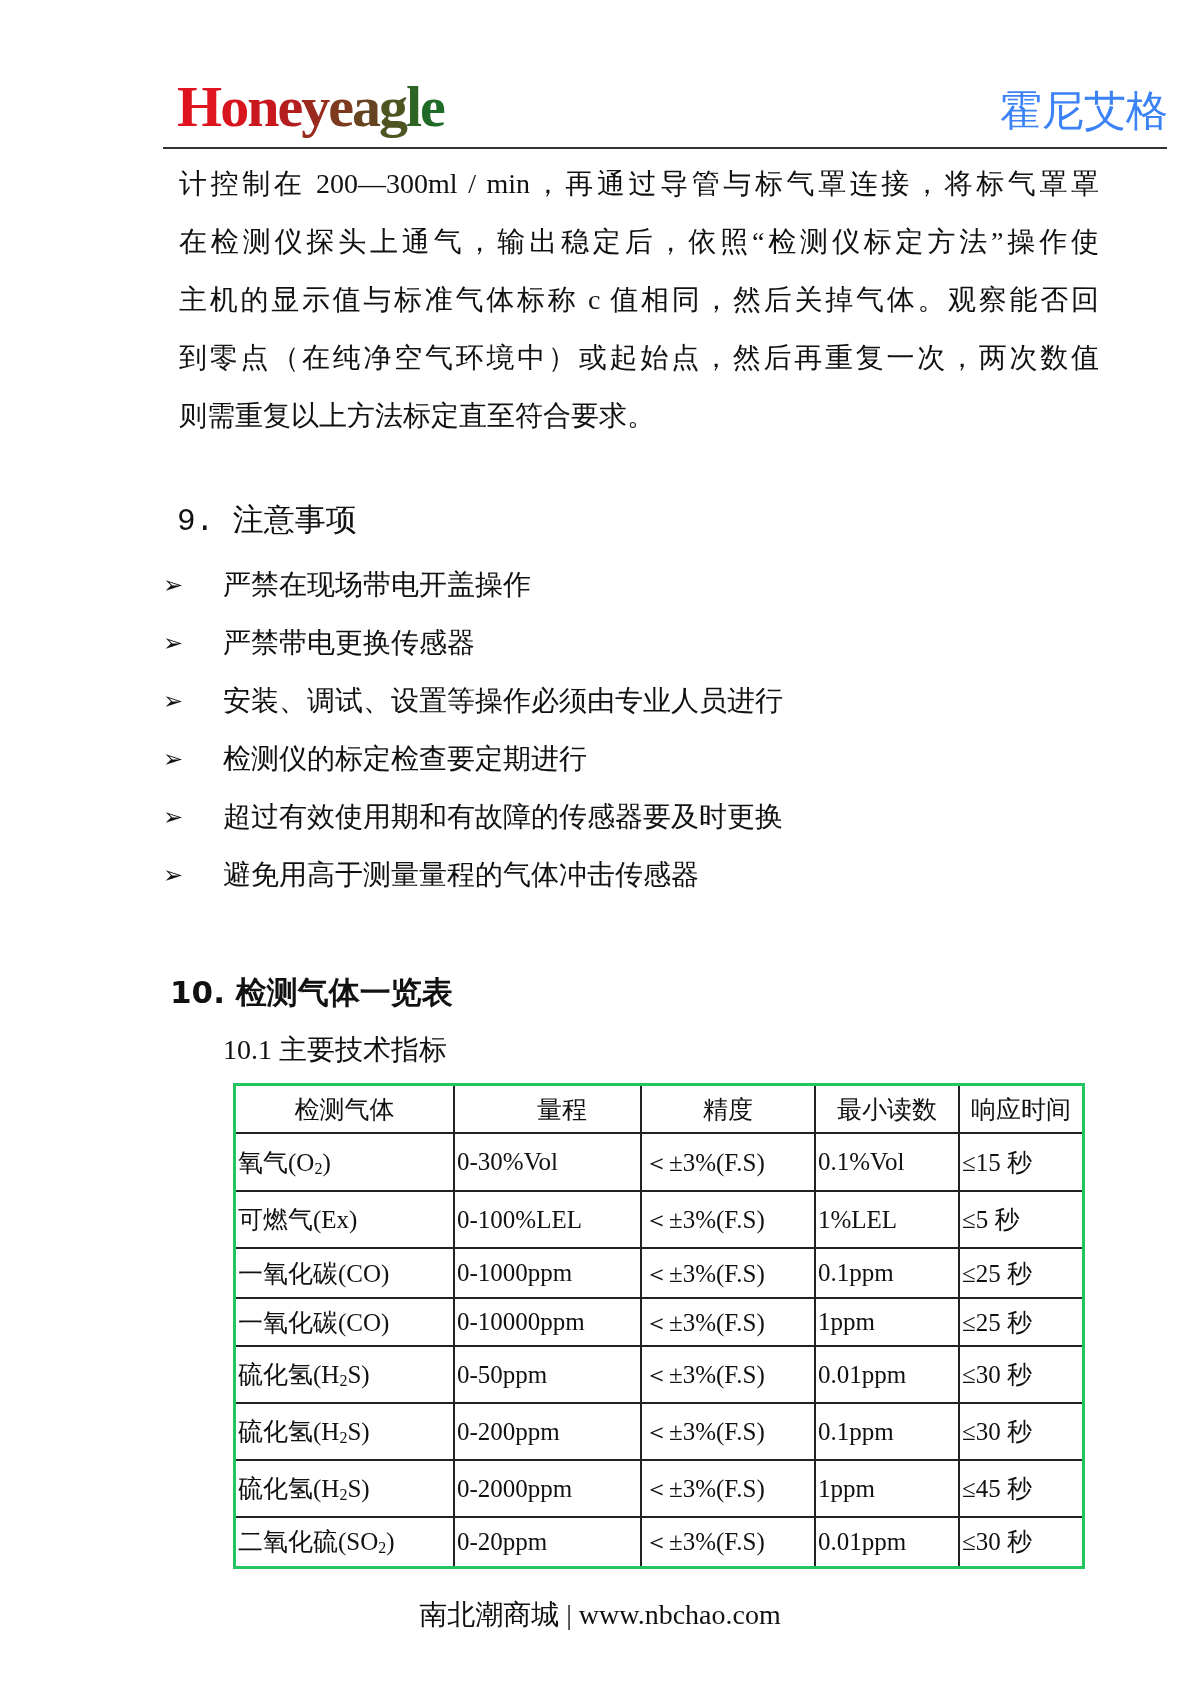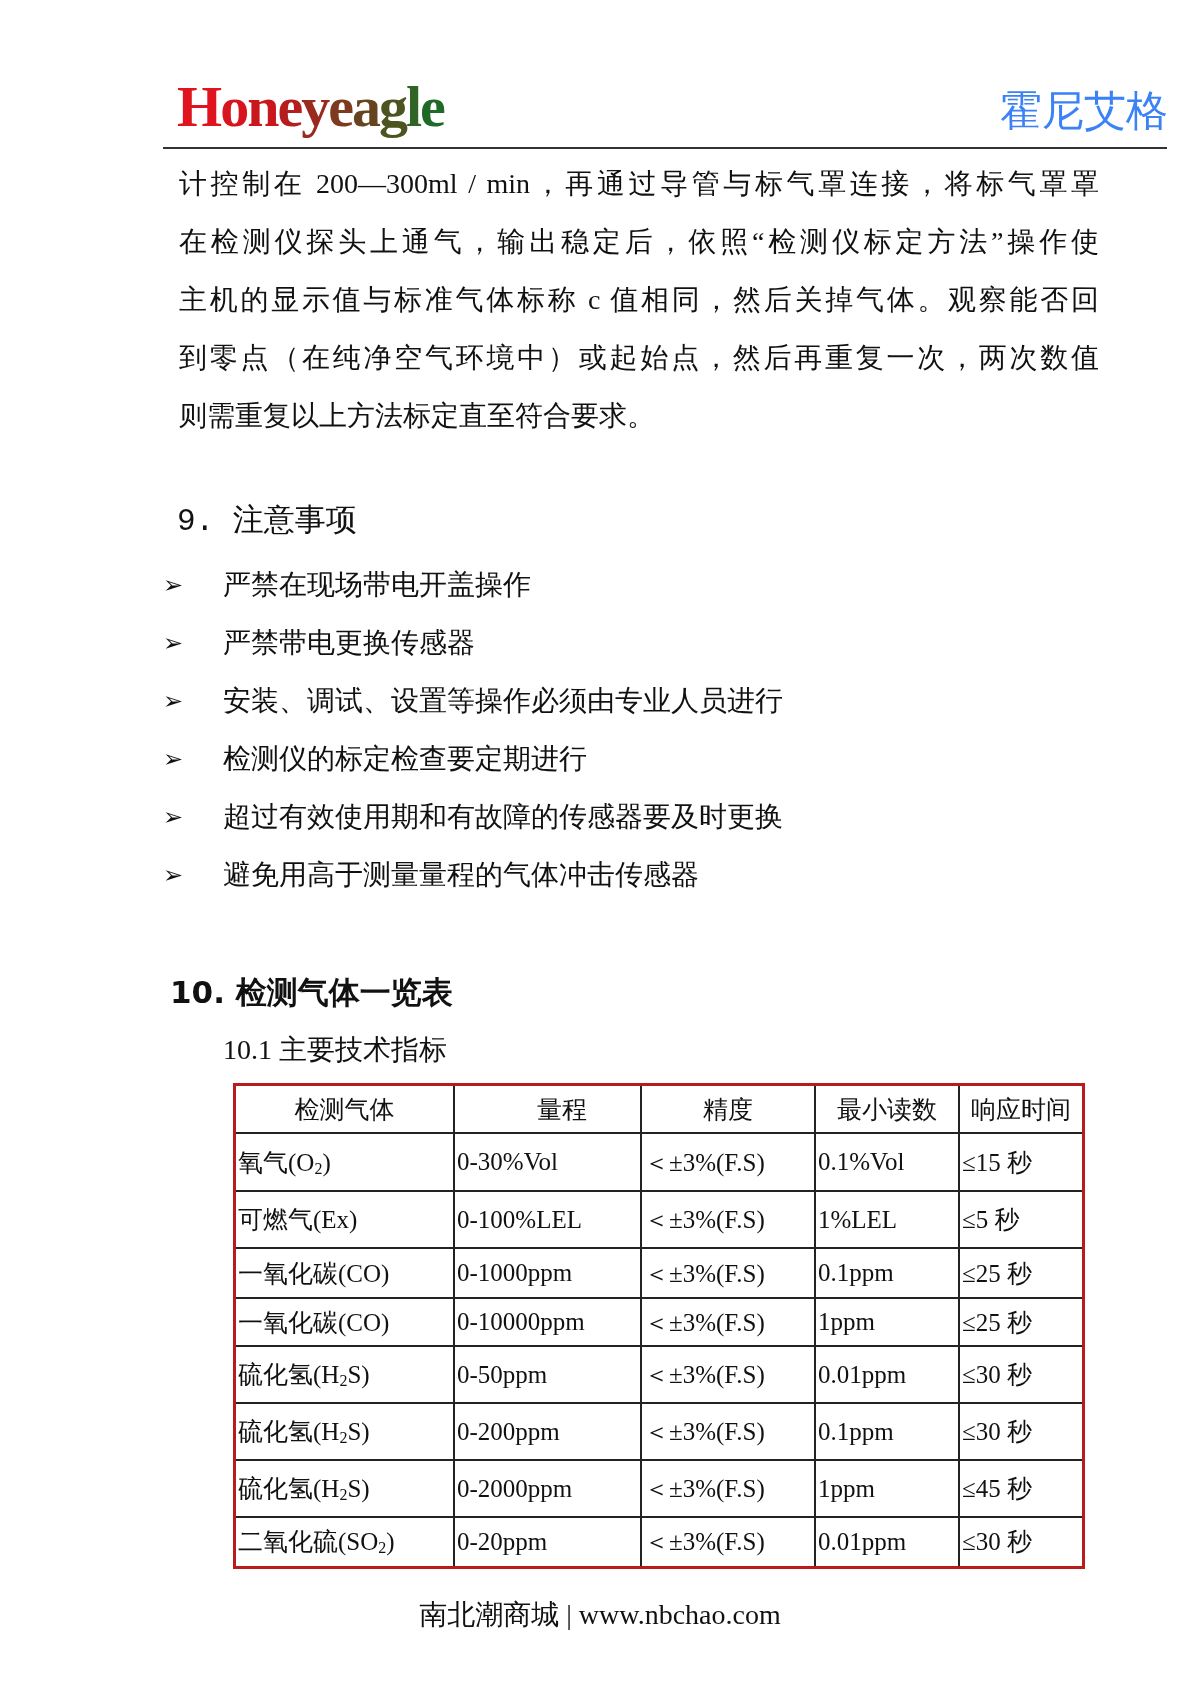--- a/index.html
+++ b/index.html
@@ -15,21 +15,21 @@
   .para .line { display: block; white-space: nowrap; text-align: justify; text-align-last: justify; }
   .para .line.last { text-align-last: left; }
   .h9 { position: absolute; left: 177px; top: 500px; font-family: Liberation Mono, monospace;
         font-size: 31px; line-height: 44px; }
   .bullets { position: absolute; left: 163px; top: 560px; margin: 0; padding: 0; list-style: none; }
   .bullets li { height: 58px; line-height: 50px; font-size: 28px; white-space: nowrap; display: flex; }
   .bullets .arrow { width: 60px; display: inline-block; font-size: 24px; }
   .h10 { position: absolute; left: 163px; top: 970px; font-family: "DejaVu Sans", "Liberation Sans", sans-serif;
          font-weight: bold; font-size: 31px; line-height: 44px; margin-left: 7px; }
   .h101 { position: absolute; left: 223px; top: 1030px; font-size: 28px; line-height: 40px; }
-  table { position: absolute; left: 233px; top: 1083px; border-collapse: collapse; border: 3px solid #b91c1c;
+  table { position: absolute; left: 233px; top: 1083px; border-collapse: collapse; border: 3px solid #22c55e;
           font-size: 25px; }
   th, td { border: 2px solid #222; padding: 0 2px; white-space: nowrap; }
   th { font-weight: normal; height: 46px; text-align: center; }
   td { text-align: left; }
   .c1 { width: 213px; } .c2 { width: 152px; padding-left: 31px; } .c3 { width: 168px; } .c4 { width: 138px; } .c5 { width: 118px; }
   sub { font-size: 16px; vertical-align: -3px; line-height: 0; }
   .footer { position: absolute; left: 0; width: 1200px; top: 1595px; text-align: center; font-size: 28px; line-height: 40px; }
 </style>
 </head>
 <body>

